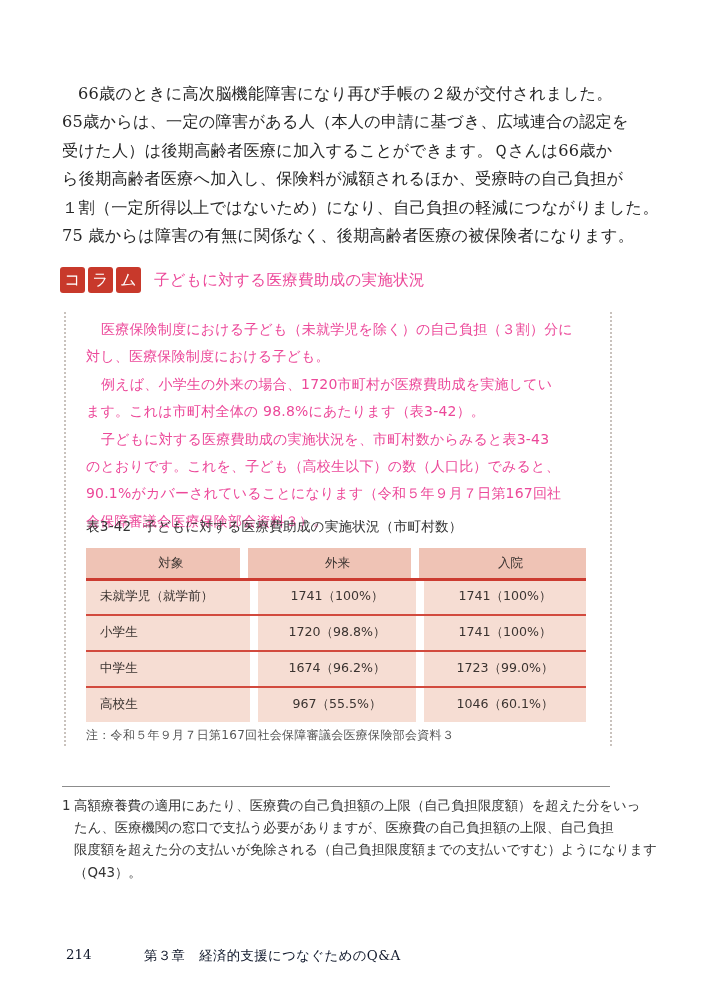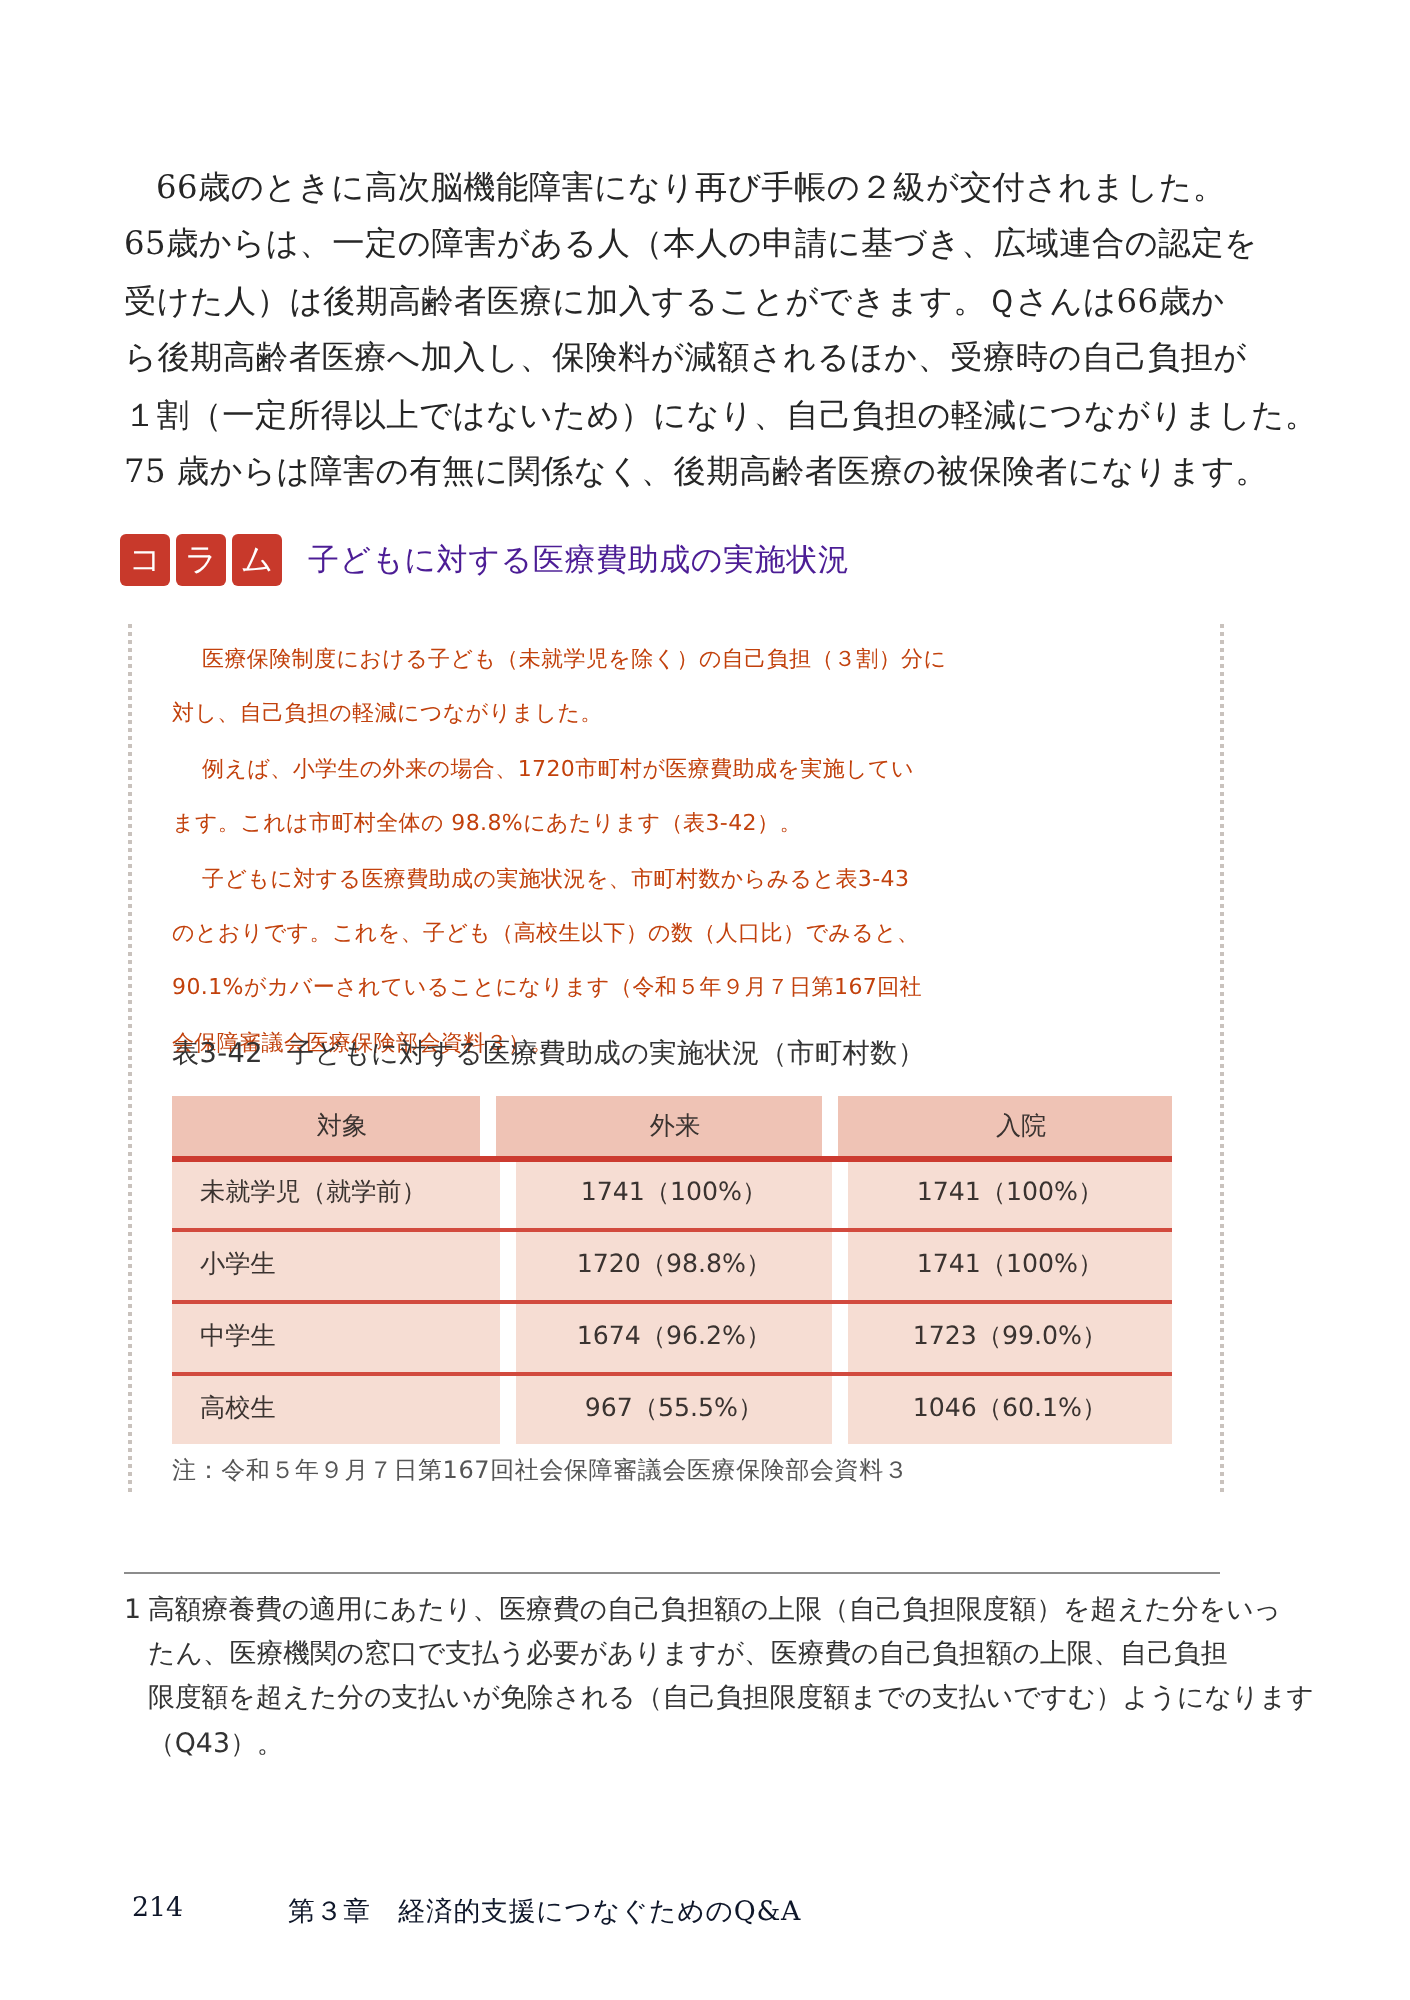--- a/index.html
+++ b/index.html
@@ -6,28 +6,28 @@
   body { width: 705px; height: 1000px; position: relative; overflow: hidden; color: #2a2a2a; }
   .serif { font-family: "DejaVu Serif", "Liberation Serif", serif; }
   .sans { font-family: "DejaVu Sans", "Liberation Sans", sans-serif; }
 
   .intro { position: absolute; left: 62px; top: 80px; width: 560px; font-size: 16.2px; line-height: 28.4px; letter-spacing: 0.2px; color: #262626; }
   .intro p { margin: 0; white-space: nowrap; }
   .intro p.indent { text-indent: 16px; }
 
   .column-head { position: absolute; left: 60px; top: 266px; height: 28px; display: flex; align-items: center; }
   .tag-box { width: 25px; height: 26px; background: #c8392b; border-radius: 3px; color: #fff; display: flex; align-items: center; justify-content: center; font-size: 16px; margin-right: 3px; }
-  .column-title { margin-left: 10px; font-size: 15.5px; color: #4c1d95; letter-spacing: 0.3px; }
+  .column-title { margin-left: 10px; font-size: 15.5px; color: #ec4899; letter-spacing: 0.3px; }
 
   .column-box { position: absolute; left: 64px; top: 312px; width: 548px; height: 434px; }
   .dots-left, .dots-right { position: absolute; top: 0; bottom: 0; width: 0; border-left: 2px dotted #c9c2bd; }
   .dots-left { left: 0; }
   .dots-right { right: 0; }
 
-  .col-text { position: absolute; left: 86px; top: 316px; width: 520px; font-size: 11px; line-height: 27.4px; color: #c2410c; letter-spacing: 0.2px; }
+  .col-text { position: absolute; left: 86px; top: 316px; width: 520px; font-size: 14px; line-height: 27.4px; color: #ec4899; letter-spacing: 0.2px; }
   .col-text p { margin: 0; white-space: nowrap; }
   .col-text p.indent { text-indent: 15px; }
 
   .table-caption { position: absolute; left: 86px; top: 518px; font-size: 13.6px; color: #333; letter-spacing: 0.2px; }
   .table-caption .num { margin-right: 12px; }
 
   .data-table { position: absolute; left: 86px; top: 548px; width: 500px; }
   .trow { display: flex; position: relative; height: 36px; }
   .trow.header { height: 30px; }
   .tcell { display: flex; align-items: center; font-size: 12.6px; color: #3a3330; }
@@ -71,21 +71,21 @@
   <span class="column-title">子どもに対する医療費助成の実施状況</span>
 </div>
 
 <div class="column-box">
   <div class="dots-left"></div>
   <div class="dots-right"></div>
 </div>
 
 <div class="col-text sans">
   <p class="indent">医療保険制度における子ども（未就学児を除く）の自己負担（３割）分に</p>
-  <p>対し、自己負担の軽減につながりました。</p>
+  <p>対し、医療保険制度における子ども。</p>
   <p class="indent">例えば、小学生の外来の場合、1720市町村が医療費助成を実施してい</p>
   <p>ます。これは市町村全体の 98.8%にあたります（表3-42）。</p>
   <p class="indent">子どもに対する医療費助成の実施状況を、市町村数からみると表3-43</p>
   <p>のとおりです。これを、子ども（高校生以下）の数（人口比）でみると、</p>
   <p>90.1%がカバーされていることになります（令和５年９月７日第167回社</p>
   <p>会保障審議会医療保険部会資料３）。</p>
 </div>
 
 <div class="table-caption sans">
   <span class="num">表3-42</span><span>子どもに対する医療費助成の実施状況（市町村数）</span>

